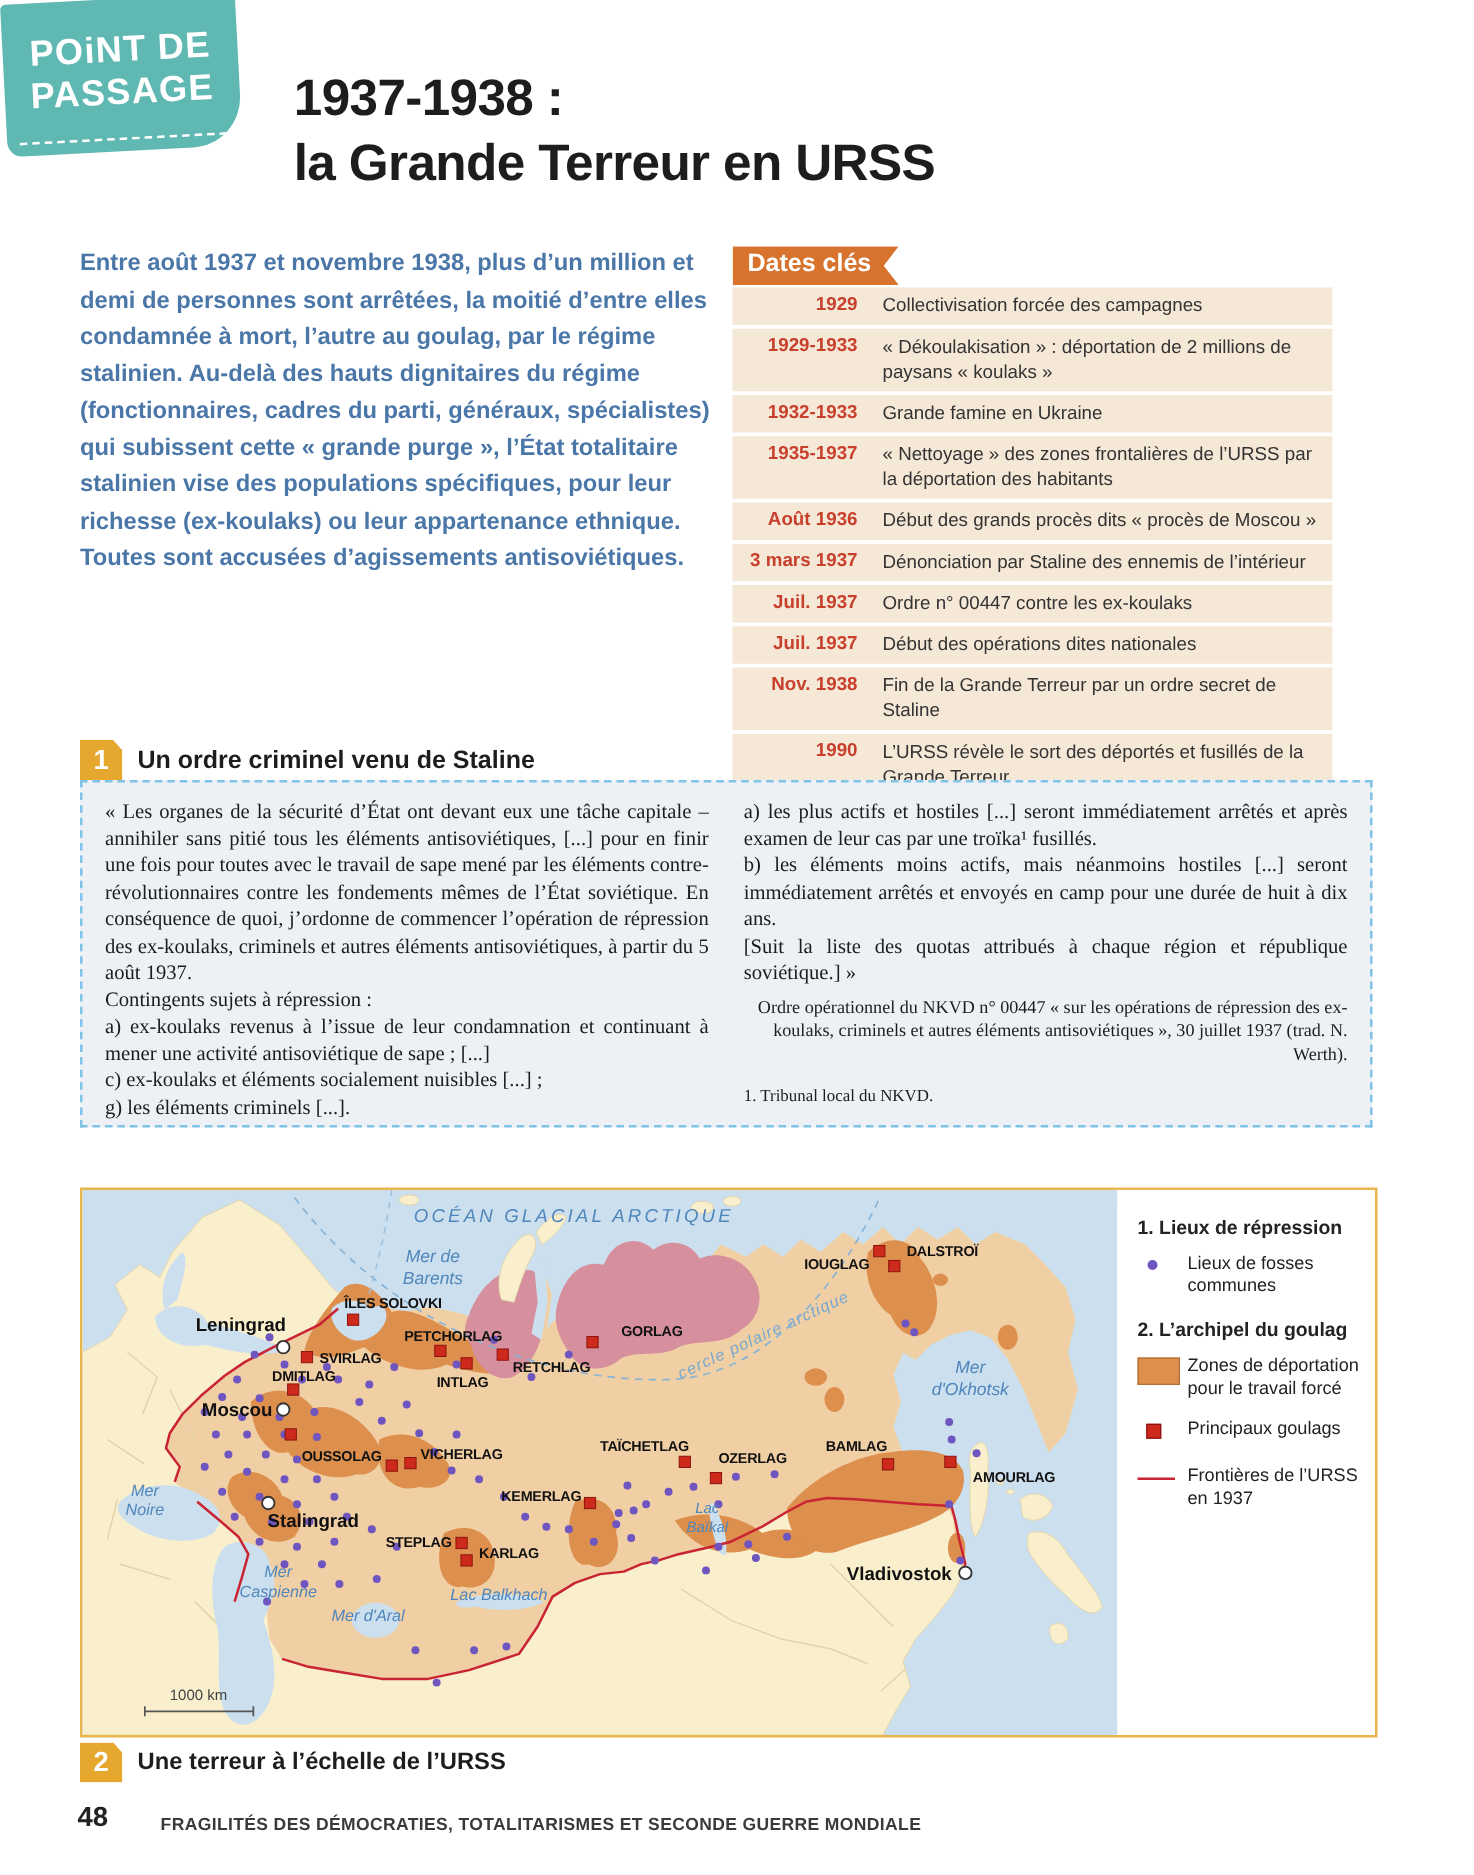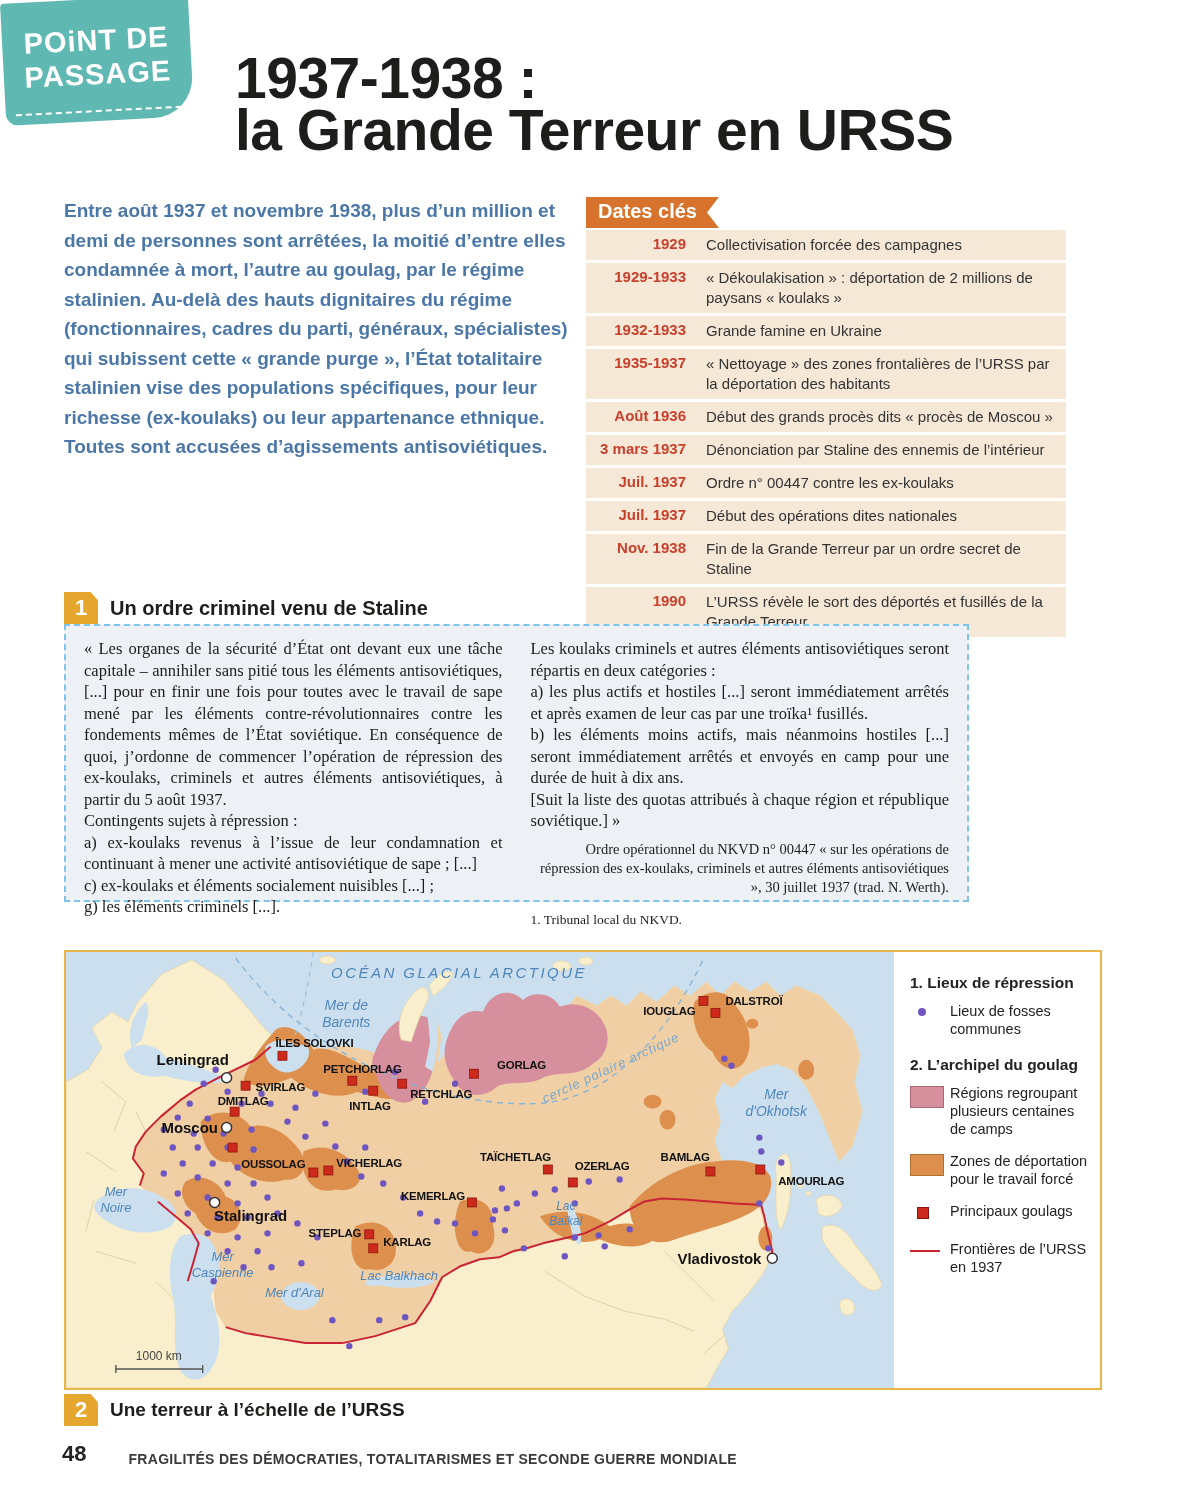--- a/index.html
+++ b/index.html
@@ -8,21 +8,21 @@
 
   
   .pp-badge{position:absolute;left:0px;top:4px;width:188px;height:122px;background:#5fb8b2;
             border-radius:4px 6px 40px 12px;transform:rotate(-3deg);transform-origin:top left;}
   .pp-badge .dash{position:absolute;left:10px;right:12px;bottom:9px;border-bottom:2px dashed #ffffff;}
   .pp-badge .txt{position:absolute;left:0;right:0;top:24px;text-align:center;color:#ffffff;
                  font-weight:bold;font-size:29px;line-height:34px;letter-spacing:1px;}
 
   
   .main-title{position:absolute;left:235px;top:52px;width:840px;font-weight:bold;color:#1d1d1b;
-              font-size:57px;line-height:52px;letter-spacing:-0.5px;}
+              font-size:41px;line-height:52px;letter-spacing:-0.5px;}
 
   
   .intro{position:absolute;left:64px;top:196px;width:505px;color:#4a77a8;font-weight:bold;
          font-size:19px;line-height:29.5px;}
   .question{position:absolute;left:64px;top:498px;width:490px;color:#cf4023;font-weight:bold;
             font-size:20px;line-height:28px;}
   .question .arrow{font-size:15px;margin-right:4px;}
 
   
   .dates{position:absolute;left:586px;top:197px;width:480px;}
@@ -34,21 +34,21 @@
                 font-size:15px;padding:5px 8px 5px 0;}
   .dates-row .e{flex:1;color:#3c3c3b;font-size:15px;font-weight:bold;padding:5px 8px 5px 12px;line-height:20px;}
   .dates-row .e.normal{font-weight:normal;font-family:"Liberation Sans",sans-serif;color:#333;}
 
   
   .doc1-head{position:absolute;left:64px;top:592px;display:flex;align-items:center;}
   .num-badge{width:34px;height:32px;background:#e6a72e;color:#ffffff;font-weight:bold;font-size:22px;
              display:flex;align-items:center;justify-content:center;
              clip-path:polygon(0 0,78% 0,100% 26%,100% 100%,0 100%);}
   .doc1-head .t{margin-left:12px;font-weight:bold;font-size:20px;color:#1d1d1b;}
-  .doc1-box{position:absolute;left:64px;top:624px;width:905px;height:278px;background:#edf1f6;
+  .doc1-box{position:absolute;left:64px;top:624px;width:1034px;height:278px;background:#edf1f6;
             border:2px dashed #7fc3e6;box-sizing:border-box;padding:12px 18px 10px 18px;
             display:flex;gap:28px;font-family:"Liberation Serif",serif;}
   .doc-col{flex:1;font-size:16.5px;line-height:21.5px;color:#1c1c1c;text-align:justify;}
   .doc-col p{margin:0;}
   .attribution{margin-top:8px;text-align:right;font-size:14.5px;line-height:19px;color:#1c1c1c;}
   .footnote{margin-top:12px;font-size:13.5px;color:#1c1c1c;text-align:left;}
 
   
   .figure{position:absolute;left:64px;top:950px;width:1038px;height:440px;border:2px solid #e8b64a;
           box-sizing:border-box;display:flex;background:#ffffff;}
@@ -156,21 +156,20 @@
   <div class="doc1-box">
     <div class="doc-col">
         <p>« Les organes de la sécurité d’État ont devant eux une tâche capitale – annihiler sans pitié tous les éléments antisoviétiques, [...] pour en finir une fois pour toutes avec le travail de sape mené par les éléments contre-révolutionnaires contre les fondements mêmes de l’État soviétique. En conséquence de quoi, j’ordonne de commencer l’opération de répression des ex-koulaks, criminels et autres éléments antisoviétiques, à partir du 5 août 1937.</p>
         <p>Contingents sujets à répression :</p>
         <p>a) ex-koulaks revenus à l’issue de leur condamnation et continuant à mener une activité antisoviétique de sape ; [...]</p>
         <p>c) ex-koulaks et éléments socialement nuisibles [...] ;</p>
         <p>g) les éléments criminels [...].</p>
       </div>
     <div class="doc-col">
       <div>
-          <p>Les koulaks criminels et autres éléments antisoviétiques seront répartis en deux catégories :</p>
           <p>a) les plus actifs et hostiles [...] seront immédiatement arrêtés et après examen de leur cas par une troïka¹ fusillés.</p>
           <p>b) les éléments moins actifs, mais néanmoins hostiles [...] seront immédiatement arrêtés et envoyés en camp pour une durée de huit à dix ans.</p>
           <p>[Suit la liste des quotas attribués à chaque région et république soviétique.] »</p>
         </div>
       <div class="attribution">Ordre opérationnel du NKVD n° 00447 « sur les opérations de répression des ex-koulaks, criminels et autres éléments antisoviétiques », 30 juillet 1937 (trad. N. Werth).</div>
       <div class="footnote">1. Tribunal local du NKVD.</div>
     </div>
   </div>
 
   <div class="figure">
@@ -436,26 +435,20 @@
       <div class="sec">1. Lieux de répression</div>
       <div class="item">
         <div class="sw">
             <div class="sw-dot"></div>
           </div>
         <div>Lieux de fosses communes</div>
       </div>
       <div class="sec" style="margin-top:18px;">2. L’archipel du goulag</div>
       <div class="item">
         <div class="sw">
-            <div class="sw-pink"></div>
-          </div>
-        <div>Régions regroupant plusieurs centaines de camps</div>
-      </div>
-      <div class="item">
-        <div class="sw">
             <div class="sw-orange"></div>
           </div>
         <div>Zones de déportation pour le travail forcé</div>
       </div>
       <div class="item">
         <div class="sw">
             <div class="sw-redsq"></div>
           </div>
         <div>Principaux goulags</div>
       </div>

